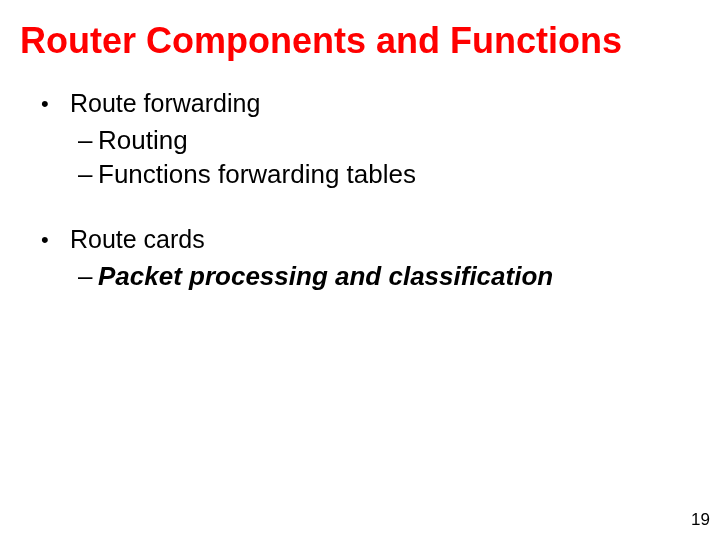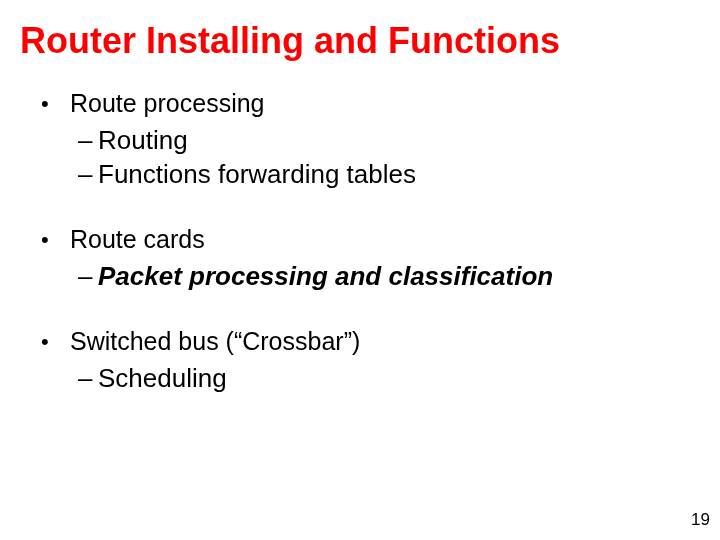--- a/index.html
+++ b/index.html
@@ -65,42 +65,36 @@
     bottom: 10px;
     font-size: 17px;
     color: #000;
   }
 </style>
 </head>
 <body>
 
 <div class="slide">
 
-  <h1 class="title">Router Installing and Functions</h1>
+  <h1 class="title">Router Components and Functions</h1>
 
   <ul class="level1">
 
     <li>
-      <span>Route processing</span>
+      <span>Route forwarding</span>
       <ul class="level2">
         <li><span>Routing</span></li>
         <li><span>Functions forwarding tables</span></li>
       </ul>
     </li>
 
     <li>
       <span>Route cards</span>
       <ul class="level2">
         <li><span class="bold">Packet processing and classification</span></li>
       </ul>
     </li>
 
-    <li>
-      <span>Switched bus (“Crossbar”)</span>
-      <ul class="level2">
-        <li><span>Scheduling</span></li>
-      </ul>
-    </li>
 
   </ul>
 
   <div class="page-num">19</div>
 </div>
 
 </body></html>

